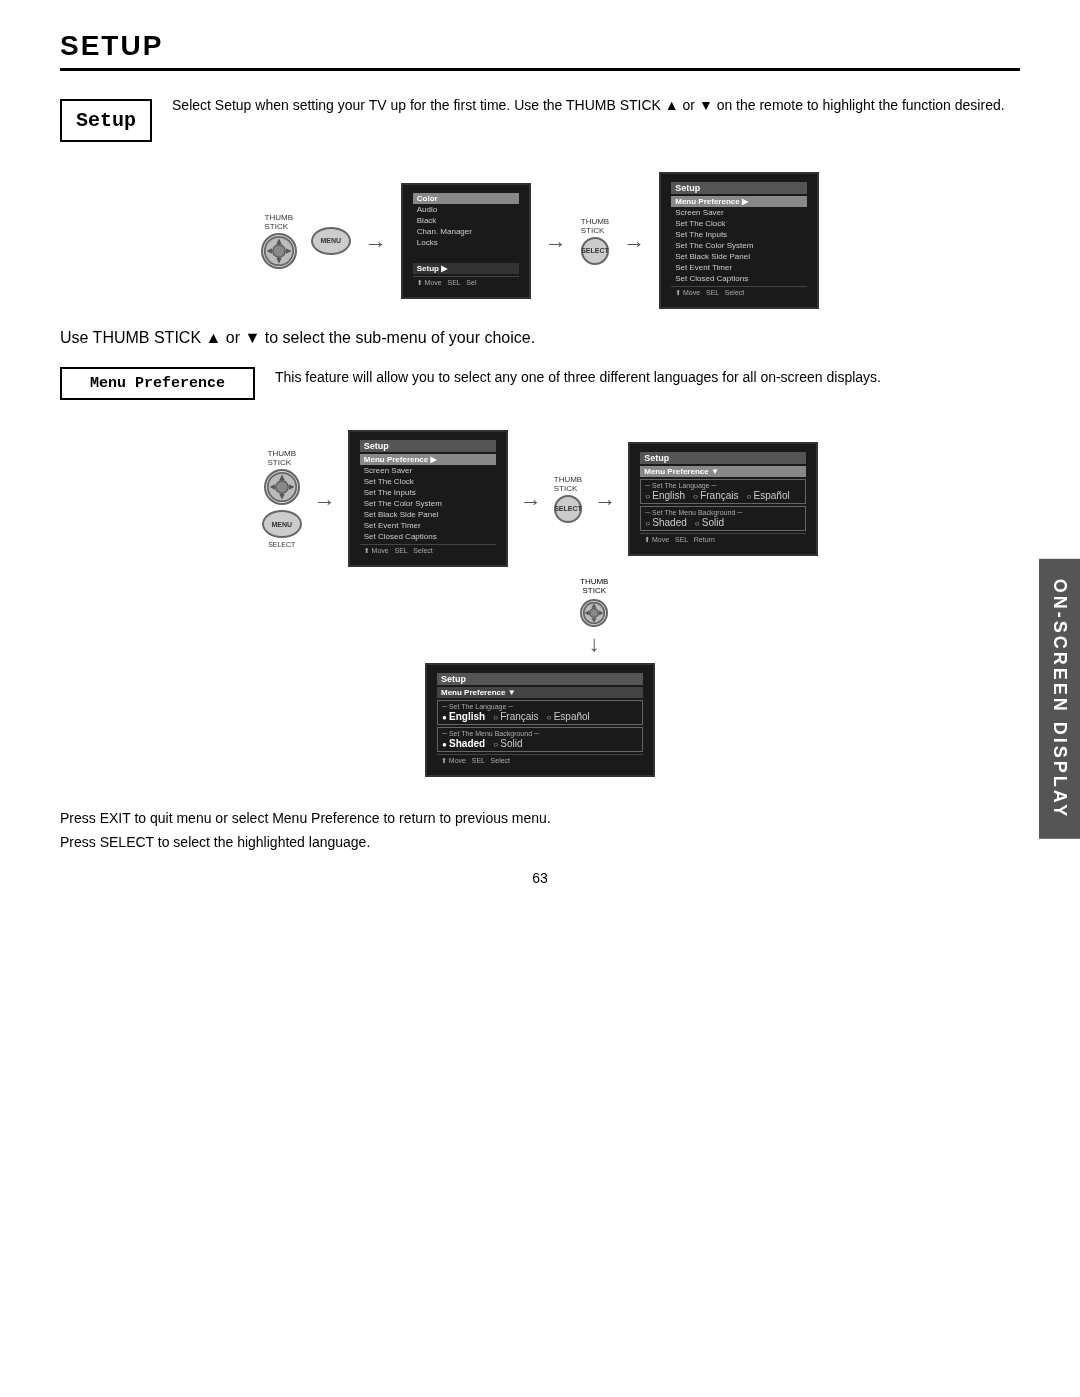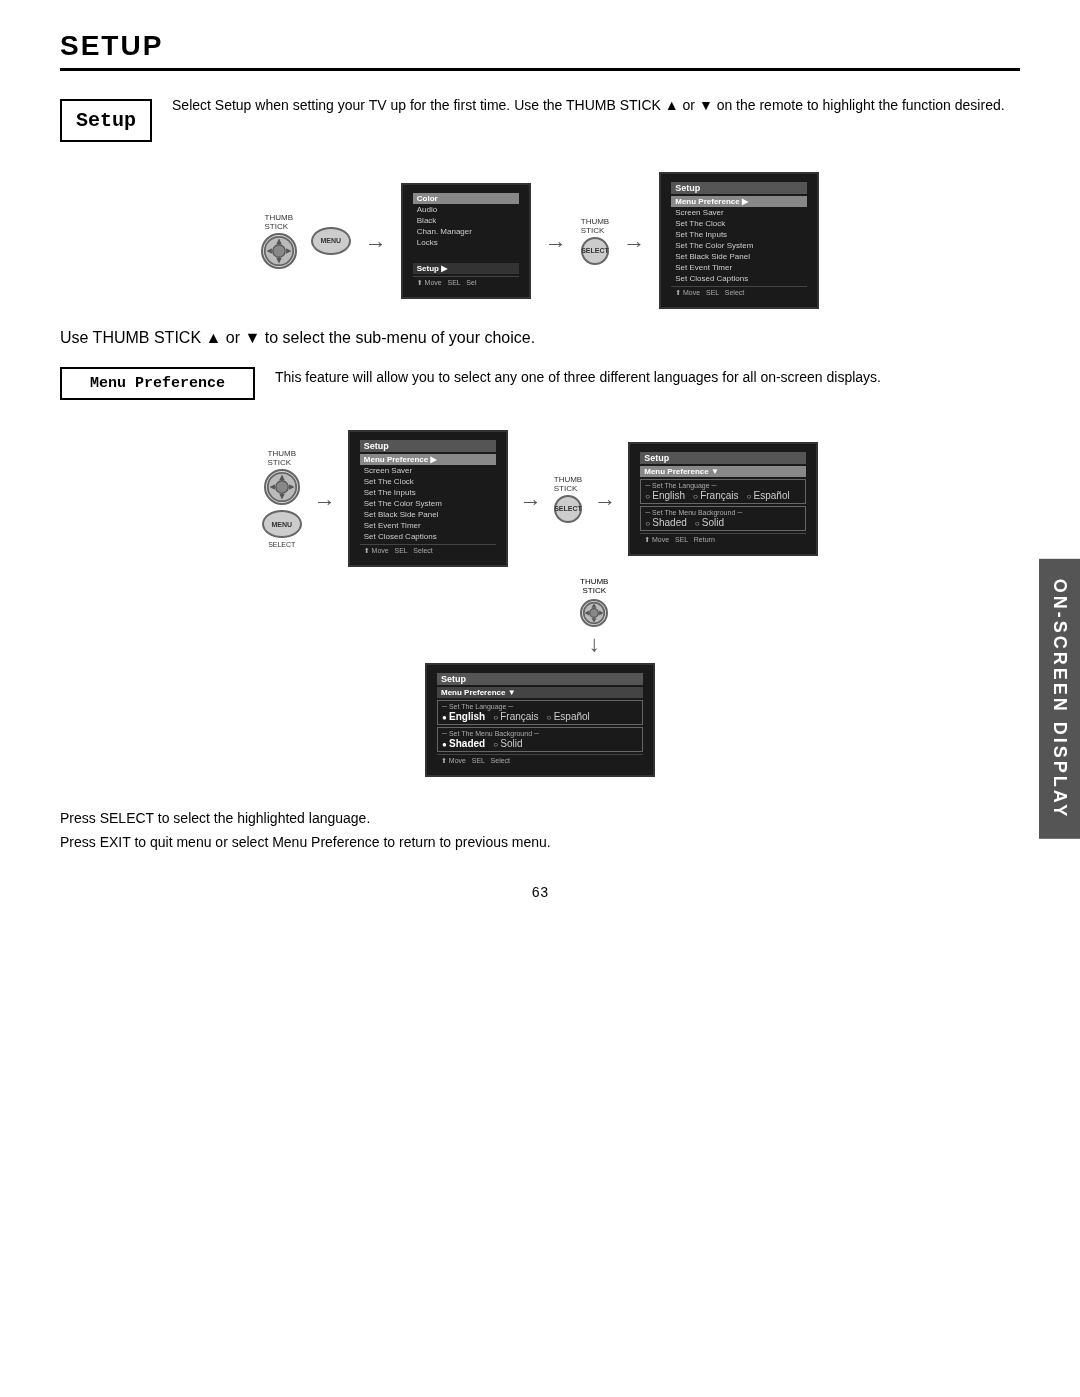--- a/index.html
+++ b/index.html
@@ -200,22 +200,21 @@
     .bottom-notes {
       margin-top: 30px;
       font-size: 14px;
       line-height: 1.7;
     }
 
     
     .page-number {
       text-align: center;
       font-size: 14px;
-      margin-top: 30px;
-      font-family: Liberation Mono, monospace;
+      margin-top: 15px;
     }
 
     
     .side-label {
       position: absolute;
       right: 0;
       top: 50%;
       transform: translateY(-50%);
       writing-mode: vertical-rl;
       text-orientation: mixed;
@@ -414,21 +413,21 @@
           <span class="tv-radio-selected" style="color:#fff; font-weight:bold;">Shaded</span>
           <span class="tv-radio-unselected">Solid</span>
         </div>
       </div>
       <div class="tv-menu-footer">⬆ Move &nbsp; SEL &nbsp; Select</div>
     </div>
   </div>
 </div>
 
 <div class="bottom-notes">
+  <div>Press EXIT to quit menu or select Menu Preference to return to previous menu.</div>
   <div>Press SELECT to select the highlighted language.</div>
-  <div>Press EXIT to quit menu or select Menu Preference to return to previous menu.</div>
 </div>
 
 <div class="page-number">63</div>
 
 <div class="side-label">
   <span>ON-SCREEN DISPLAY</span>
 </div>
 
 </body></html>

